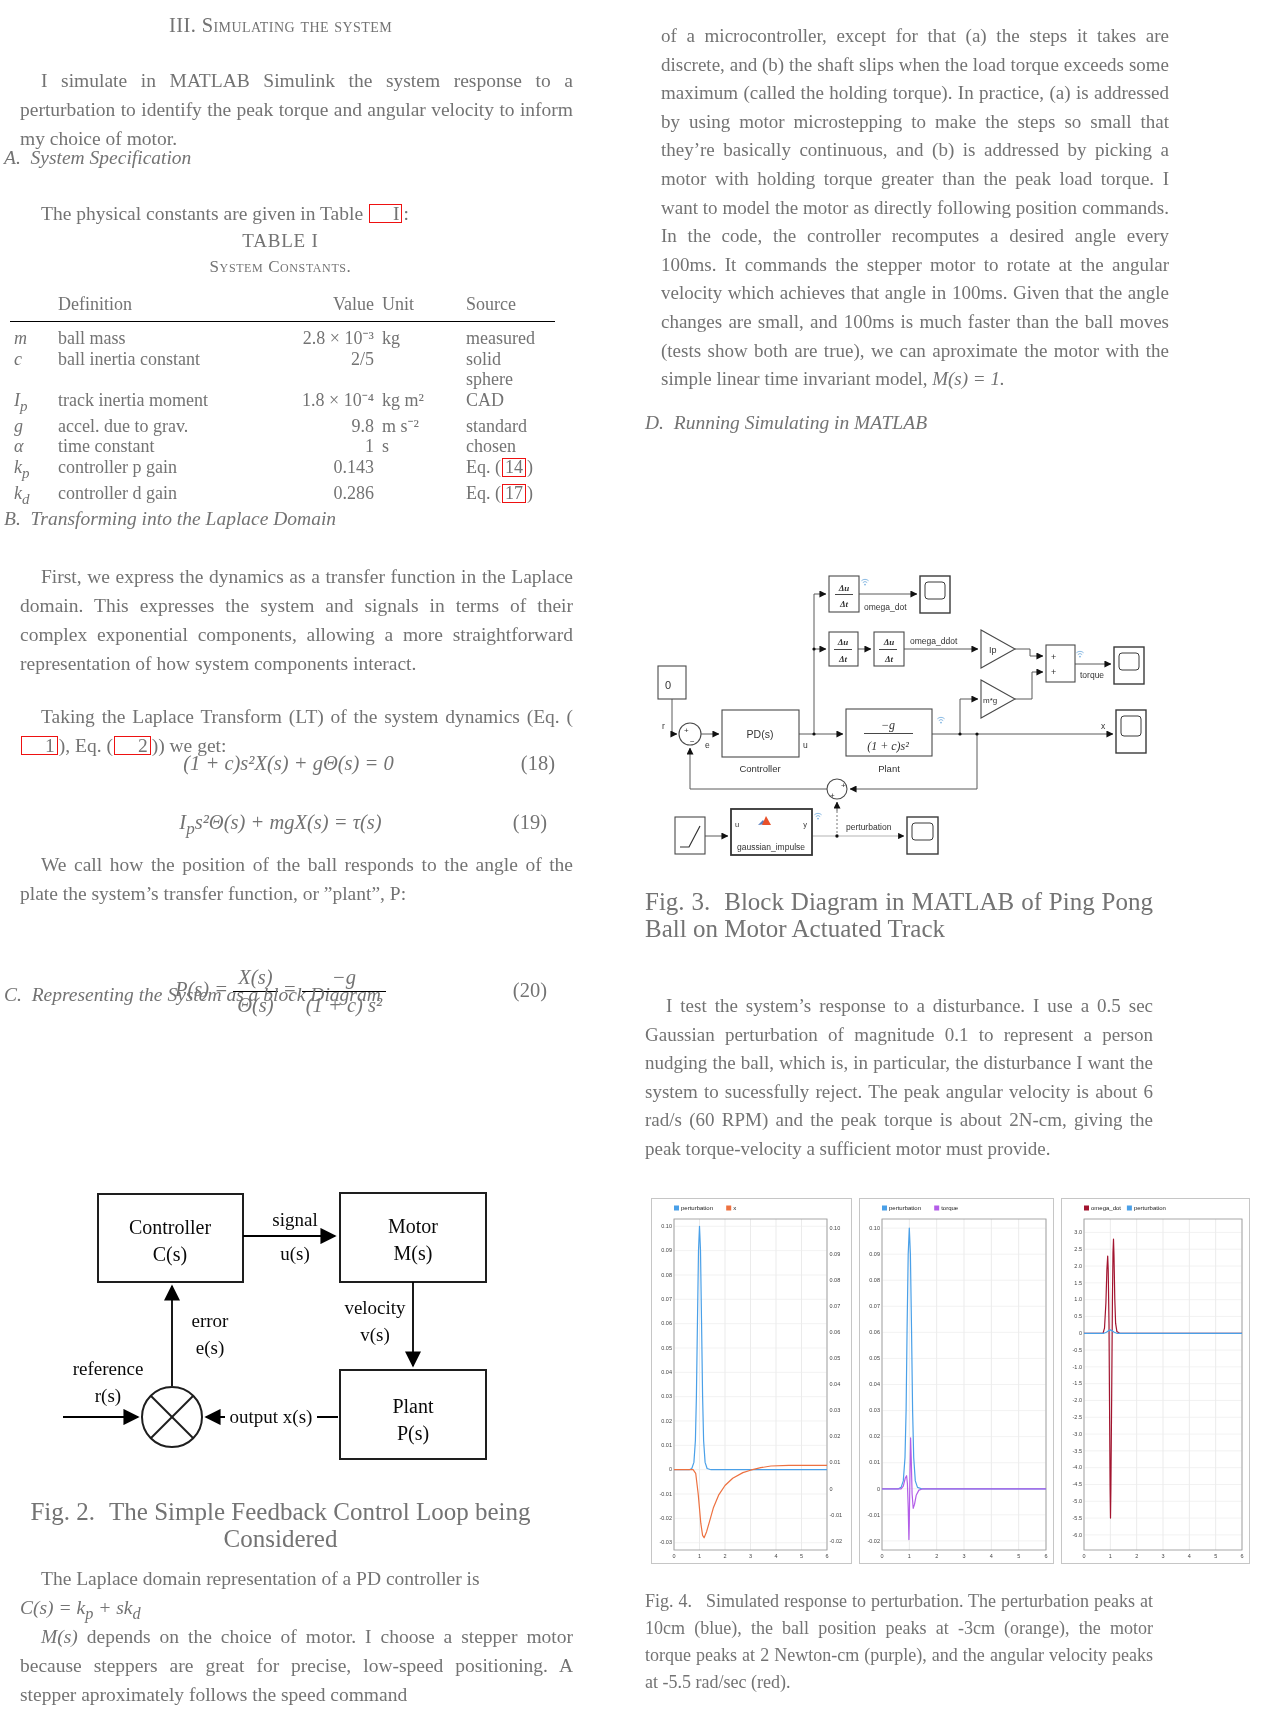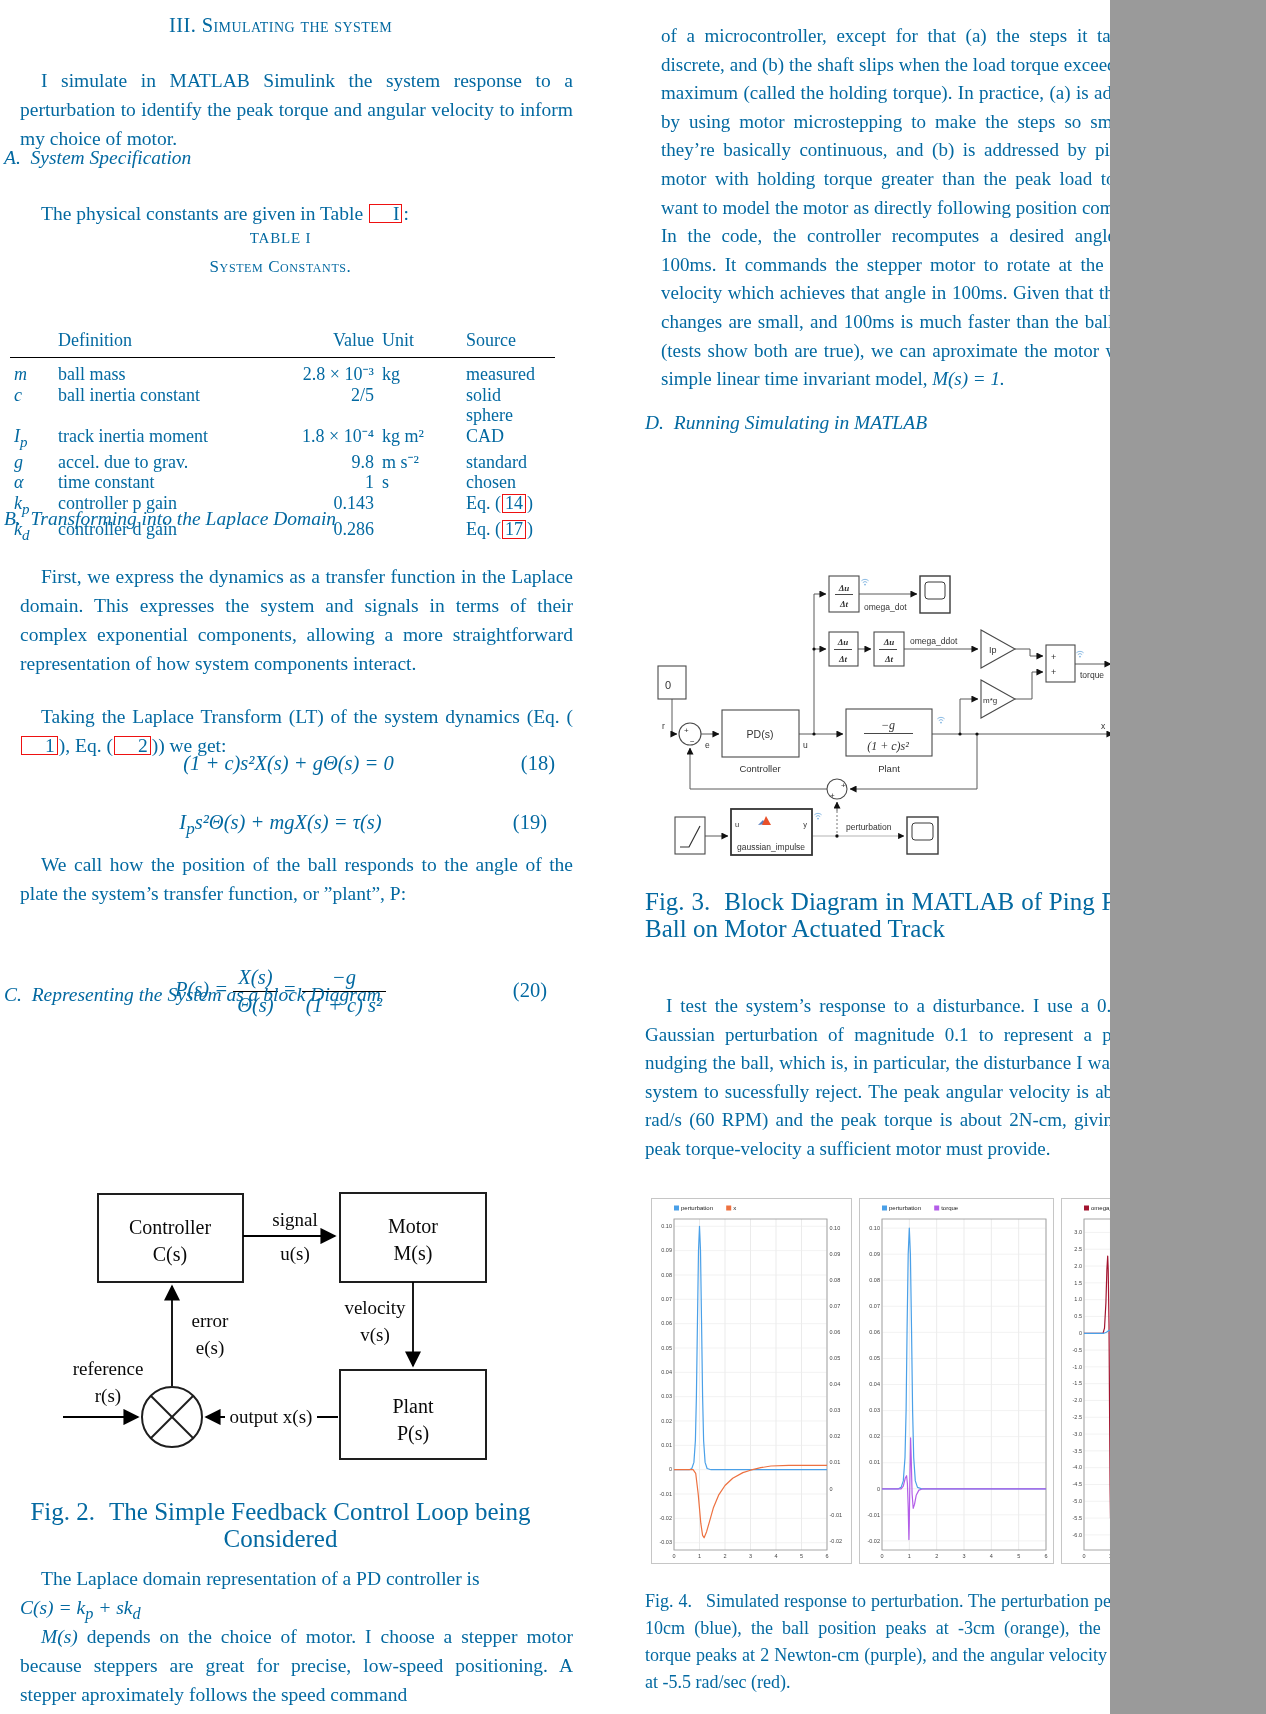--- a/index.html
+++ b/index.html
@@ -1,28 +1,28 @@
 <!DOCTYPE html>
 <html><head>
 <meta charset="utf-8">
 <style>
   html,body{margin:0;padding:0;background:#9a9a9a;}
-  .page{position:relative;width:1110px;height:1714px;background:#ffffff;overflow:hidden;
-        font-family:"Liberation Serif",serif;color:#0369a1;}
+  .page{position:relative;width:1266px;height:1714px;background:#ffffff;overflow:hidden;
+        font-family:"Liberation Serif",serif;color:#737373;}
   .abs{position:absolute;}
   p.body{margin:16px;font-size:19.5px;line-height:29px;text-align:justify;}
   p.ind{text-indent:21px;}
   .rcol p.body{font-size:19px;line-height:28.6px;}
   h1.sec{margin:0;font-size:20.5px;font-weight:normal;text-align:center;letter-spacing:.4px;}
   .sc{font-variant:small-caps;}
   h2.sub{margin:0;font-size:19.5px;font-weight:normal;font-style:italic;}
   .refbox{display:inline-block;border:1.6px solid #ee1111;padding:0 2px;line-height:17px;margin:0 1px;}
-  .tcap1{font-size:15px;text-align:center;letter-spacing:.8px;}
+  .tcap1{font-size:19px;text-align:center;letter-spacing:.8px;}
   .tcap2{font-size:17px;text-align:center;letter-spacing:.6px;}
-  table.const{border-collapse:collapse;table-layout:fixed;font-size:18px;width:545px;margin-top:36px;}
+  table.const{border-collapse:collapse;table-layout:fixed;font-size:18px;width:545px;}
   table.const th{font-weight:normal;text-align:left;border-bottom:1.4px solid #000;padding:2px 4px 6px 4px;}
   table.const th.val{text-align:right;}
   table.const td{padding:0 4px;line-height:20.5px;vertical-align:top;}
   table.const td.val{text-align:right;}
   table.const tr.first td{padding-top:6px;}
   .eq{position:relative;text-align:center;font-size:20.5px;}
   .eq .ebody{font-style:italic;}
   .eq .enum{position:absolute;right:10px;font-style:normal;}
   .frac{display:inline-block;vertical-align:middle;text-align:center;}
   .frac .fnum{display:block;border-bottom:1.5px solid #000;padding:1px 4px 2px 4px;}

